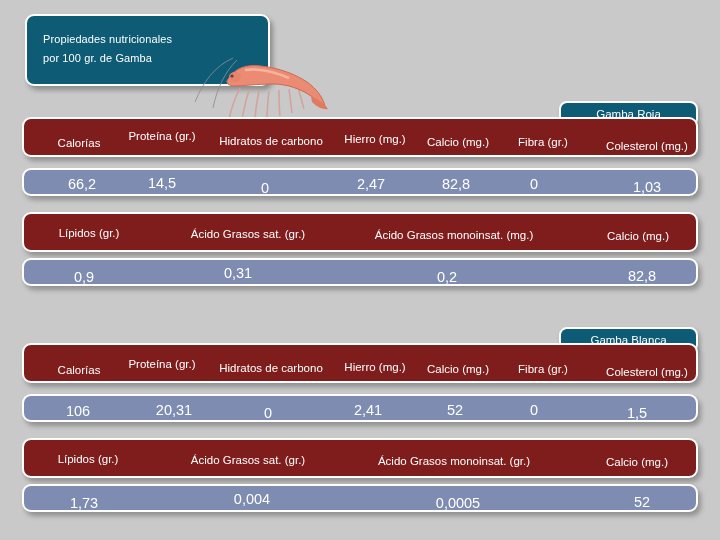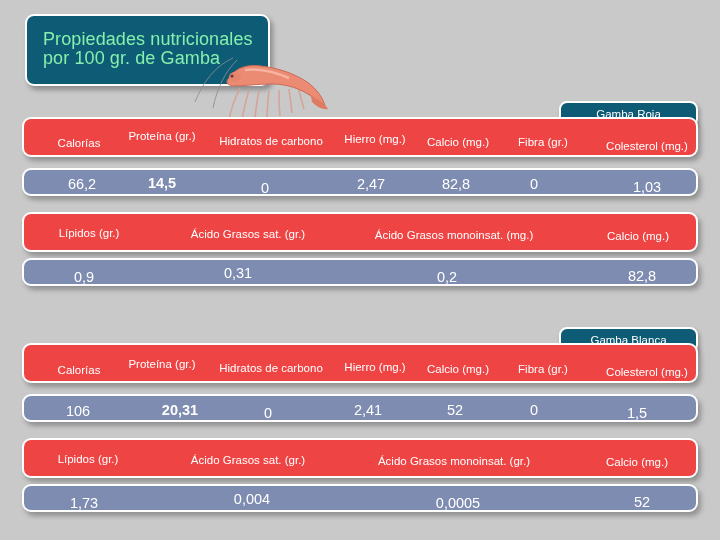--- a/index.html
+++ b/index.html
@@ -23,22 +23,22 @@
     top: 14px;
     width: 245px;
     height: 72px;
     background: #0d5b75;
     border: 2px solid #ffffff;
     border-radius: 9px;
     box-shadow: 3px 4px 5px rgba(0,0,0,0.30);
     padding: 14px 0 0 16px;
   }
   .title-line {
-    color: #86efac;
-    font-size: 18px;
+    color: #ffffff;
+    font-size: 11px;
     line-height: 19px;
     letter-spacing: 0.1px;
     white-space: nowrap;
   }
 
   
   .shrimp {
     position: absolute;
     left: 185px;
     top: 44px;
@@ -66,21 +66,21 @@
   .bar {
     position: absolute;
     left: 22px;
     width: 676px;
     border: 2px solid #ffffff;
     border-radius: 9px;
     box-shadow: 3px 4px 5px rgba(0,0,0,0.28);
   }
   .bar-header {
     height: 40px;
-    background: #ef4444;
+    background: #7f1d1d;
   }
   .bar-values {
     height: 28px;
     background: #7d8cb0;
   }
 
   .cell {
     position: absolute;
     color: #ffffff;
     white-space: nowrap;
@@ -133,21 +133,21 @@
   <span class="cell" style="left:138px; top:11px;">Proteína (gr.)</span>
   <span class="cell" style="left:247px; top:16px;">Hidratos de carbono</span>
   <span class="cell" style="left:351px; top:14px;">Hierro (mg.)</span>
   <span class="cell" style="left:434px; top:17px;">Calcio (mg.)</span>
   <span class="cell" style="left:519px; top:17px;">Fibra (gr.)</span>
   <span class="cell" style="left:623px; top:21px;">Colesterol (mg.)</span>
 </div>
 
 <div class="bar bar-values" style="top:168px;">
   <span class="cell" style="left:58px; top:6px;">66,2</span>
-  <span class="cell" style="left:138px; top:5px;font-weight:bold;">14,5</span>
+  <span class="cell" style="left:138px; top:5px;">14,5</span>
   <span class="cell" style="left:241px; top:10px;">0</span>
   <span class="cell" style="left:347px; top:6px;">2,47</span>
   <span class="cell" style="left:432px; top:6px;">82,8</span>
   <span class="cell" style="left:510px; top:6px;">0</span>
   <span class="cell" style="left:605px; top:9px;margin-left:18px;">1,03</span>
 </div>
 
 <div class="bar bar-header" style="top:212px;">
   <span class="cell" style="left:65px; top:13px;">Lípidos (gr.)</span>
   <span class="cell" style="left:224px; top:14px;">Ácido Grasos sat. (gr.)</span>
@@ -171,21 +171,21 @@
   <span class="cell" style="left:138px; top:13px;">Proteína (gr.)</span>
   <span class="cell" style="left:247px; top:17px;">Hidratos de carbono</span>
   <span class="cell" style="left:351px; top:16px;">Hierro (mg.)</span>
   <span class="cell" style="left:434px; top:18px;">Calcio (mg.)</span>
   <span class="cell" style="left:519px; top:18px;">Fibra (gr.)</span>
   <span class="cell" style="left:623px; top:21px;">Colesterol (mg.)</span>
 </div>
 
 <div class="bar bar-values" style="top:394px;padding-left:32px;">
   <span class="cell" style="left:54px; top:7px;">106</span>
-  <span class="cell" style="left:156px; top:6px;font-weight:bold;">20,31</span>
+  <span class="cell" style="left:150px; top:6px;">20,31</span>
   <span class="cell" style="left:244px; top:9px;">0</span>
   <span class="cell" style="left:344px; top:6px;">2,41</span>
   <span class="cell" style="left:431px; top:6px;">52</span>
   <span class="cell" style="left:510px; top:6px;">0</span>
   <span class="cell" style="left:613px; top:9px;">1,5</span>
 </div>
 
 <div class="bar bar-header" style="top:438px;">
   <span class="cell" style="left:64px; top:13px;">Lípidos (gr.)</span>
   <span class="cell" style="left:224px; top:14px;">Ácido Grasos sat. (gr.)</span>

